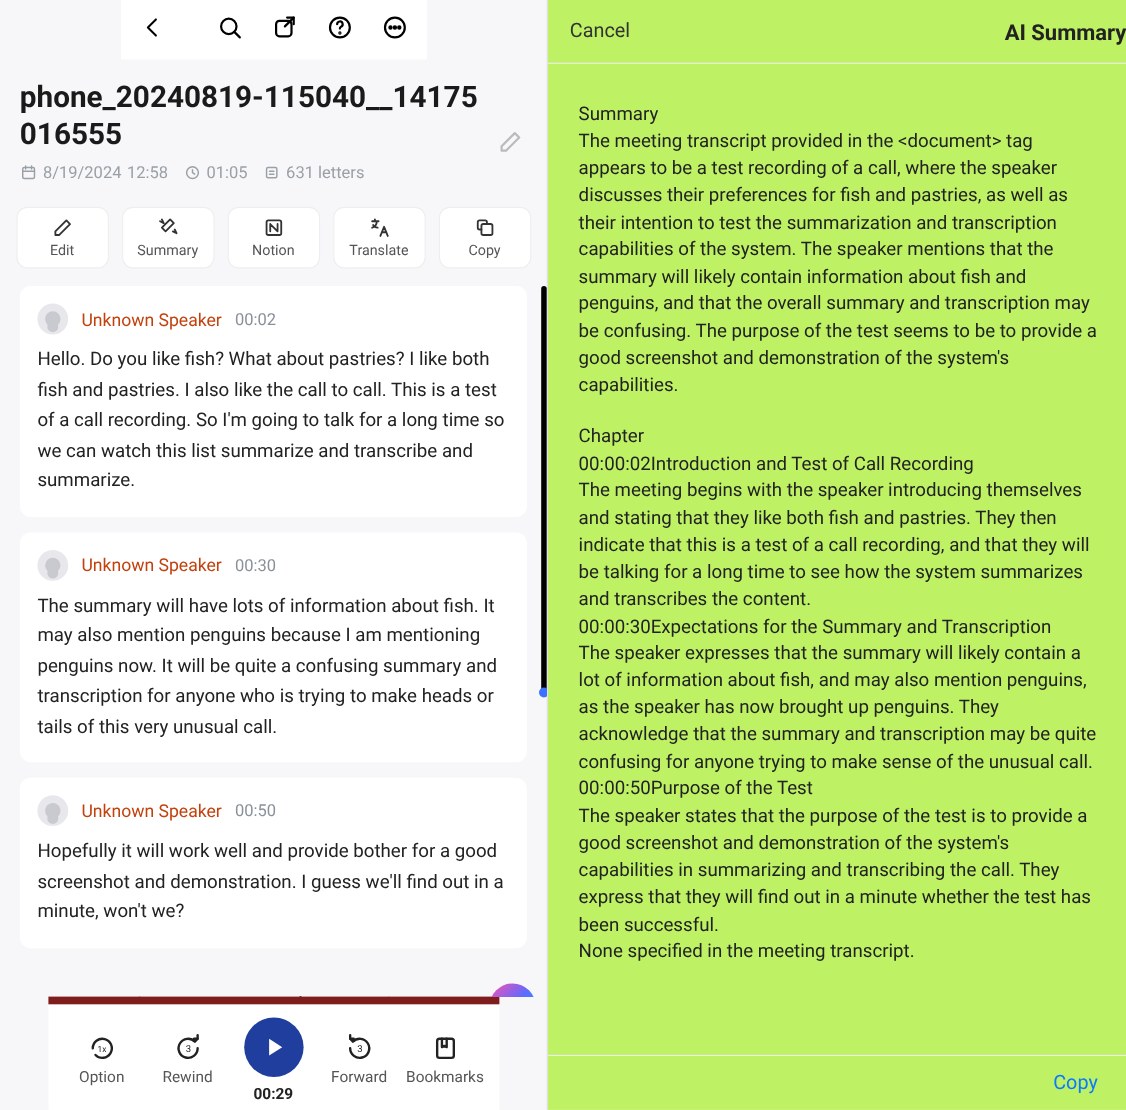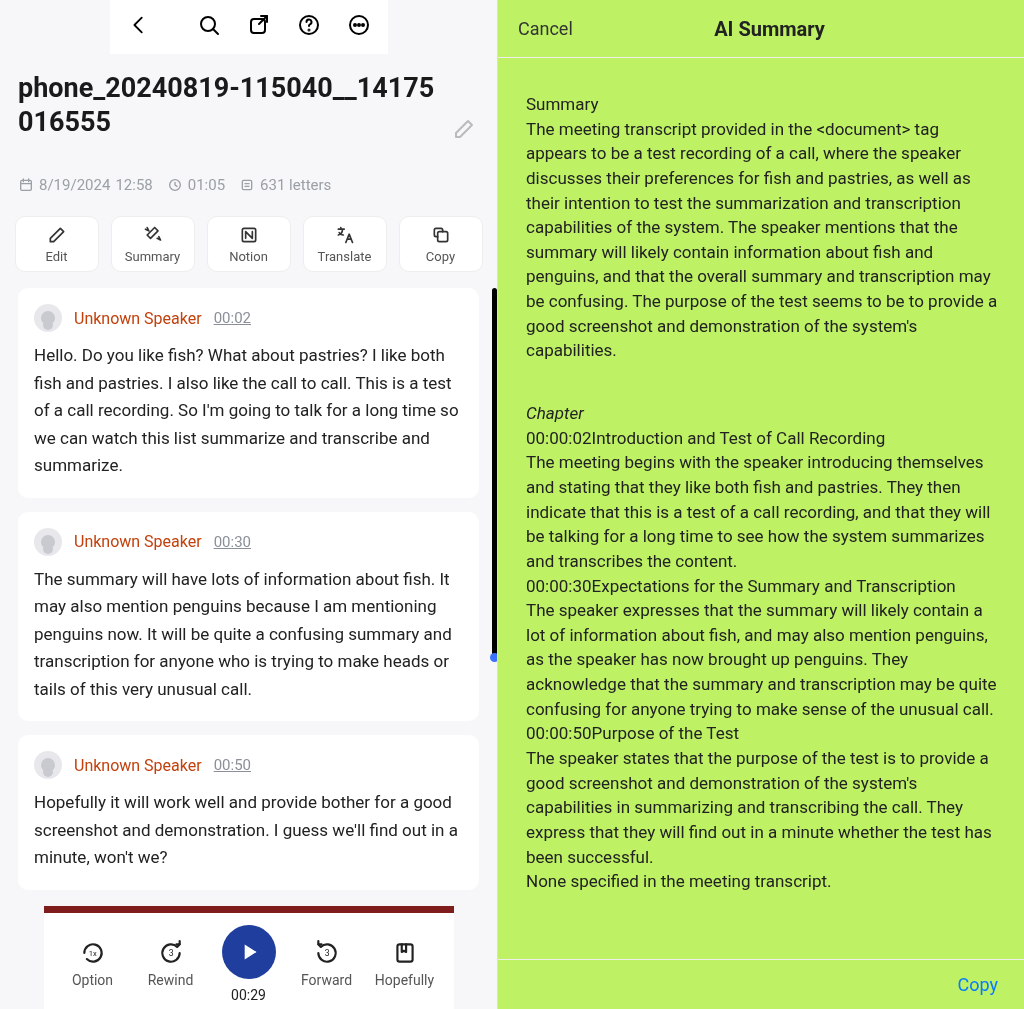--- a/index.html
+++ b/index.html
@@ -52,21 +52,21 @@
     flex: 1;
   }
   .edit-title {
     color: #bbb;
     margin-top: 42px;
   }
   .meta-row {
     display: flex; align-items: center; gap: 14px;
     color: #9aa0a6;
     font-size: 15px;
-    margin-top: 32px;
+    margin-top: 4px;
   }
   .meta-item { display: flex; align-items: center; gap: 5px; }
   .meta-item svg { stroke: #9aa0a6; }
   
   .action-row {
     display: flex; gap: 12px;
     padding: 14px 18px 16px 18px;
     overflow-x: hidden;
   }
   .action-btn {
@@ -128,21 +128,21 @@
     content: "";
     width: 14px; height: 14px;
     background: #c9c9d0;
     border-radius: 50%;
     box-shadow: 0 7px 0 -2px #c9c9d0;
   }
   .speaker-name {
     color: #c2410c; font-size: 16px;
   }
   .seg-time {
-    color: #8a8f99; font-size: 15px; text-decoration: underline;
+    color: #8a8f99; font-size: 15px;
   }
   .seg-text {
     font-size: 17px;
     line-height: 1.62;
     color: #222;
   }
   .sparkle-fab {
     position: absolute;
     right: 10px;
     top: 634px;
@@ -179,21 +179,21 @@
   }
   .p-item svg { width: 26px; height: 26px; stroke: #222; }
   .play-btn {
     width: 54px; height: 54px;
     border-radius: 50%;
     background: #1f3e9e;
     display: flex; align-items: center; justify-content: center;
     margin-bottom: 2px;
   }
   .play-btn svg { fill: #fff; stroke: none; }
-  .p-item.play .label { font-weight: 400; color: #222; }
+  .p-item.play .label { font-weight: 700; color: #222; }
 
   
   .right {
     flex: 1;
     height: 100%;
     display: flex;
     flex-direction: column;
     background: #bef264;
   }
   .right-header {
@@ -201,35 +201,35 @@
     padding: 18px 20px 18px 20px;
     border-bottom: 1px solid #eee;
     position: relative;
   }
   .cancel-link {
     color: #333; font-size: 18px; cursor: pointer;
   }
   .ai-title {
     position: absolute;
     left: 17px; right: 0;
-    text-align: center;
+    text-align: right;
     font-size: 20px;
     font-weight: 700;
     pointer-events: none;
   }
   .right-body {
     flex: 1;
     padding: 34px 24px 10px 28px;
     font-size: 17px;
     line-height: 1.45;
     color: #222;
     overflow: hidden;
   }
   .right-body .chapter-time { }
-  .right-body .section-head { margin-top: 38px; font-style: italic; }
+  .right-body .section-head { margin-top: 22px; }
   .right-footer {
     padding: 14px 26px;
     text-align: right;
     border-top: 1px solid #eee;
   }
   .copy-link {
     color: #0a7aff; font-size: 18px; cursor: pointer;
   }
   svg { fill: none; stroke-width: 2; stroke-linecap: round; stroke-linejoin: round; }
 </style>
@@ -419,21 +419,21 @@
           <polyline points="4 1 4 4 7 4"></polyline>
           <text x="10" y="15" font-size="8" stroke="none" fill="#222">3</text>
         </svg>
       <span class="label">Forward</span>
     </div>
     <div class="p-item">
       <svg viewBox="0 0 24 24">
           <rect x="5" y="4" width="14" height="16" rx="2"></rect>
           <path d="M9 4v7l2-1 2 1V4"></path>
         </svg>
-      <span class="label">Hopefully</span>
+      <span class="label">Bookmarks</span>
     </div>
   </div>
 </div>
 
 <div class="right">
   <div class="right-header">
     <span class="cancel-link">Cancel</span>
     <span class="ai-title">AI Summary</span>
   </div>
 

